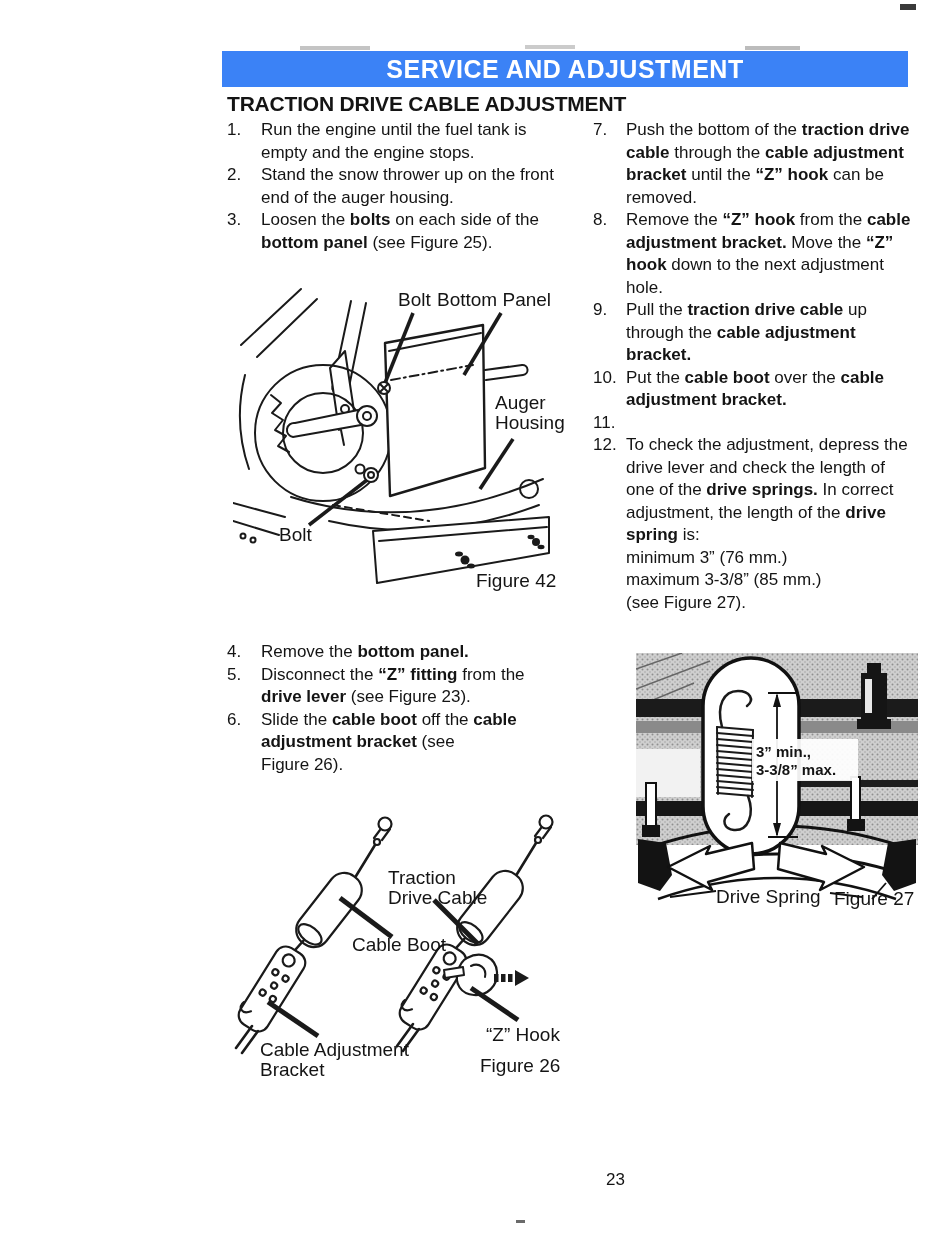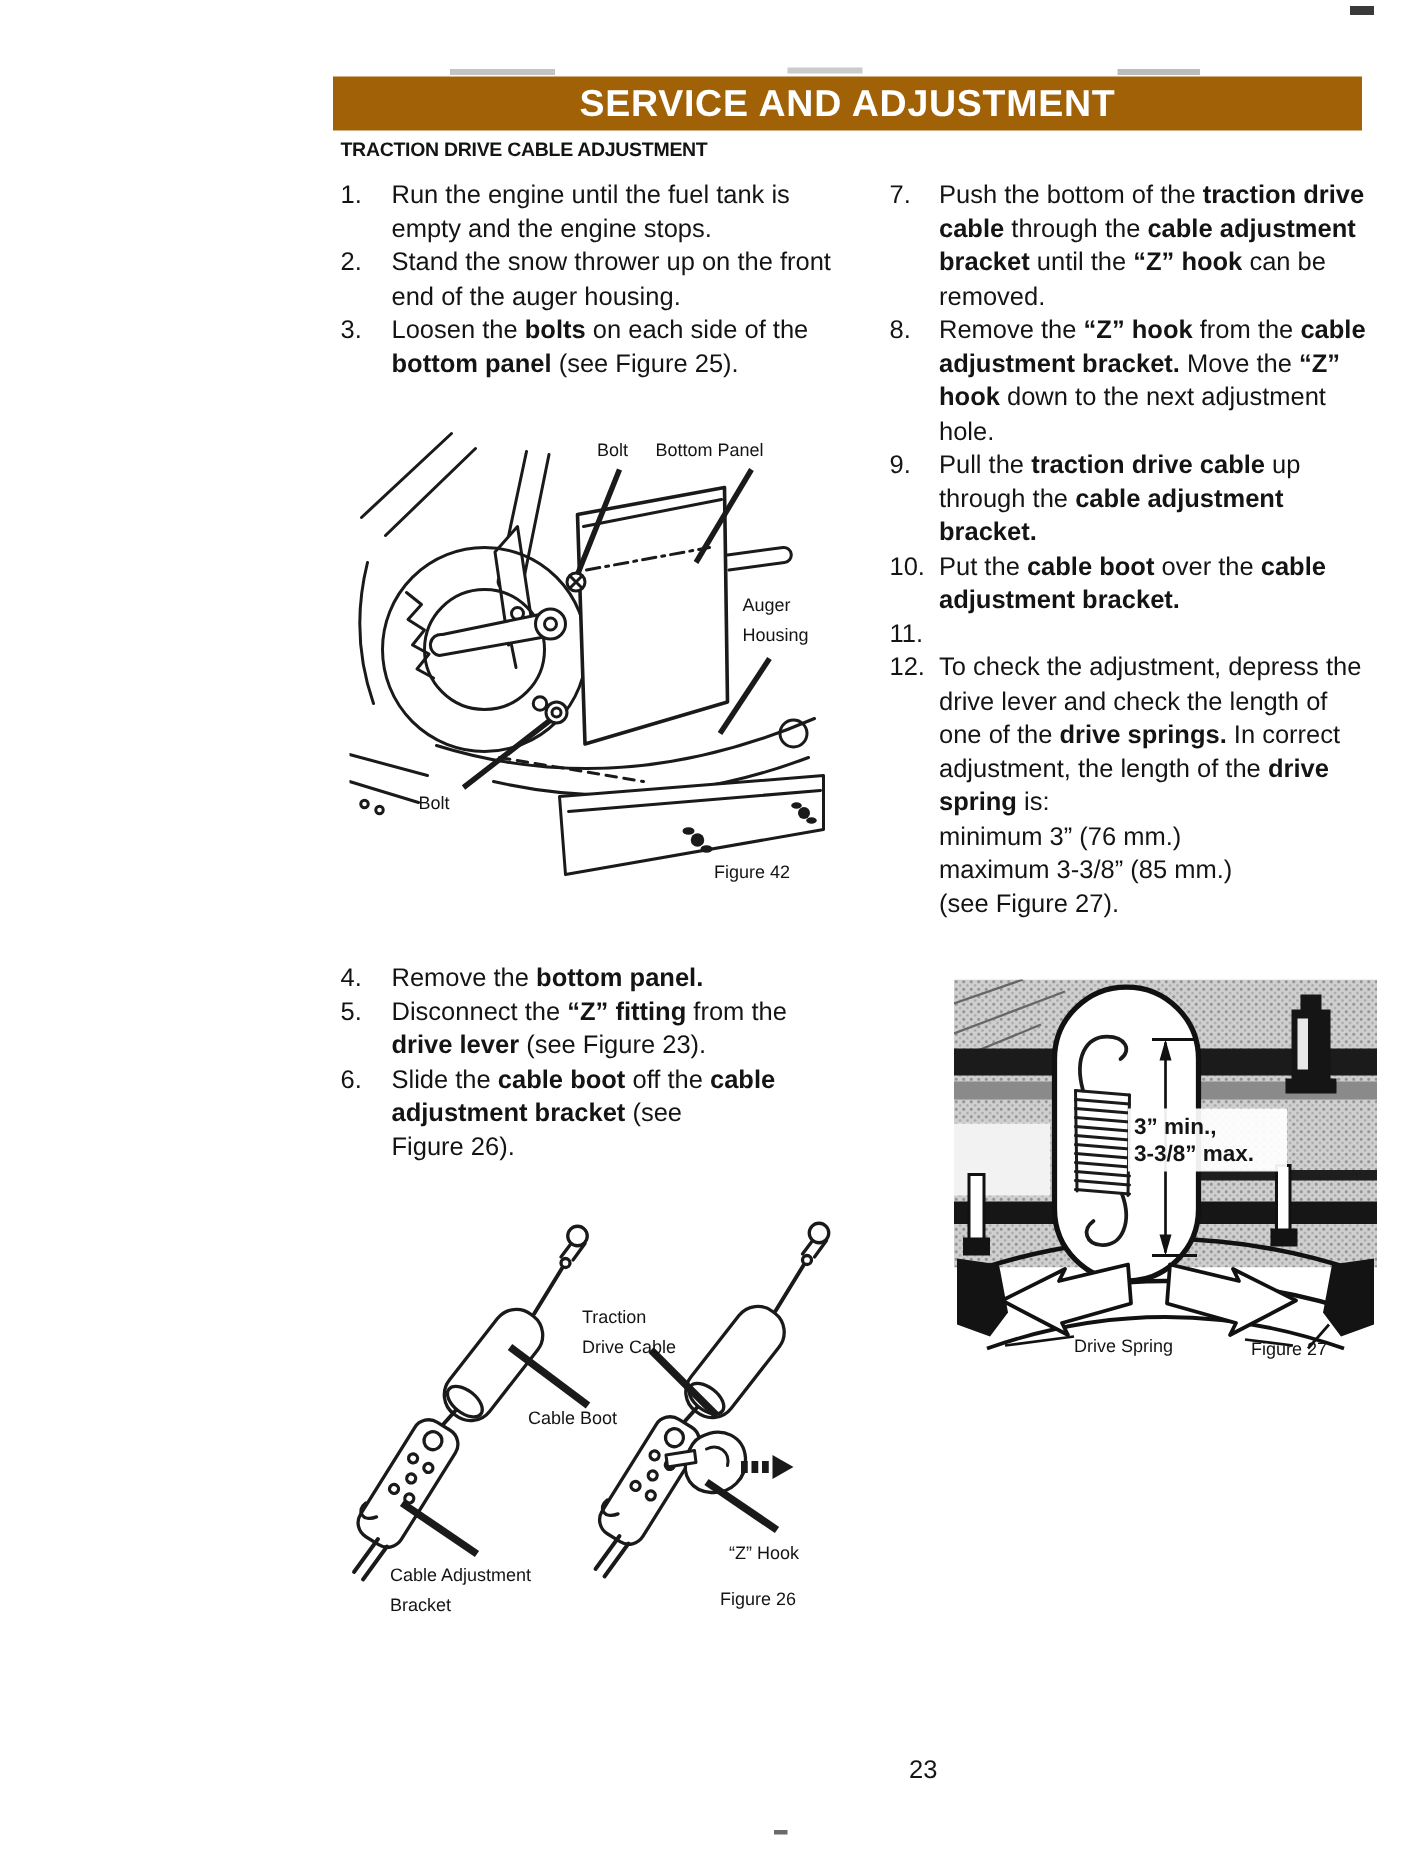--- a/index.html
+++ b/index.html
@@ -1,30 +1,30 @@
 <!DOCTYPE html>
 <html><head>
 <meta charset="utf-8">
 <style>
   html,body{margin:0;padding:0;background:#fff;}
   .page{position:relative;width:950px;height:1241px;background:#fff;overflow:hidden;
         font-family:"Liberation Sans","DejaVu Sans",sans-serif;color:#141414;}
   .artifact{position:absolute;}
-  .header-bar{position:absolute;left:222px;top:51px;width:686px;height:36px;background:#a16207;
+  .header-bar{position:absolute;left:222px;top:51px;width:686px;height:36px;background:#3b82f6;
               color:#fff;text-align:center;line-height:36px;font-size:25px;font-weight:bold;letter-spacing:.5px;}
-  .doc-title{position:absolute;left:227px;top:92px;font-size:13px;font-weight:bold;letter-spacing:-.2px;}
+  .doc-title{position:absolute;left:227px;top:92px;font-size:21px;font-weight:bold;letter-spacing:-.2px;}
   .steps{position:absolute;font-size:17px;line-height:22.5px;}
   .step{display:flex;}
   .step-num{flex:0 0 34px;}
   .steps-right .step-num{flex-basis:33px;}
   .step-text{white-space:pre-line;}
   b{font-weight:bold;}
   .figure{position:absolute;}
   .figure svg{position:absolute;left:0;top:0;}
-  .fig-label{position:absolute;font-size:12px;line-height:20px;white-space:pre-line;}
+  .fig-label{position:absolute;font-size:19px;line-height:20px;white-space:pre-line;}
   .fig-measure{position:absolute;font-size:15px;line-height:18px;font-weight:bold;white-space:pre-line;}
   .page-num{position:absolute;left:475px;top:1170px;width:150px;text-align:right;font-size:17px;}
 </style>
 </head>
 <body>
 
 <div class="page">
 
   <div class="artifact" style="left:300px;top:46px;width:70px;height:4px;background:#9c9c9c;opacity:.6;"></div>
   <div class="artifact" style="left:525px;top:45px;width:50px;height:4px;background:#a8a8a8;opacity:.6;"></div>

